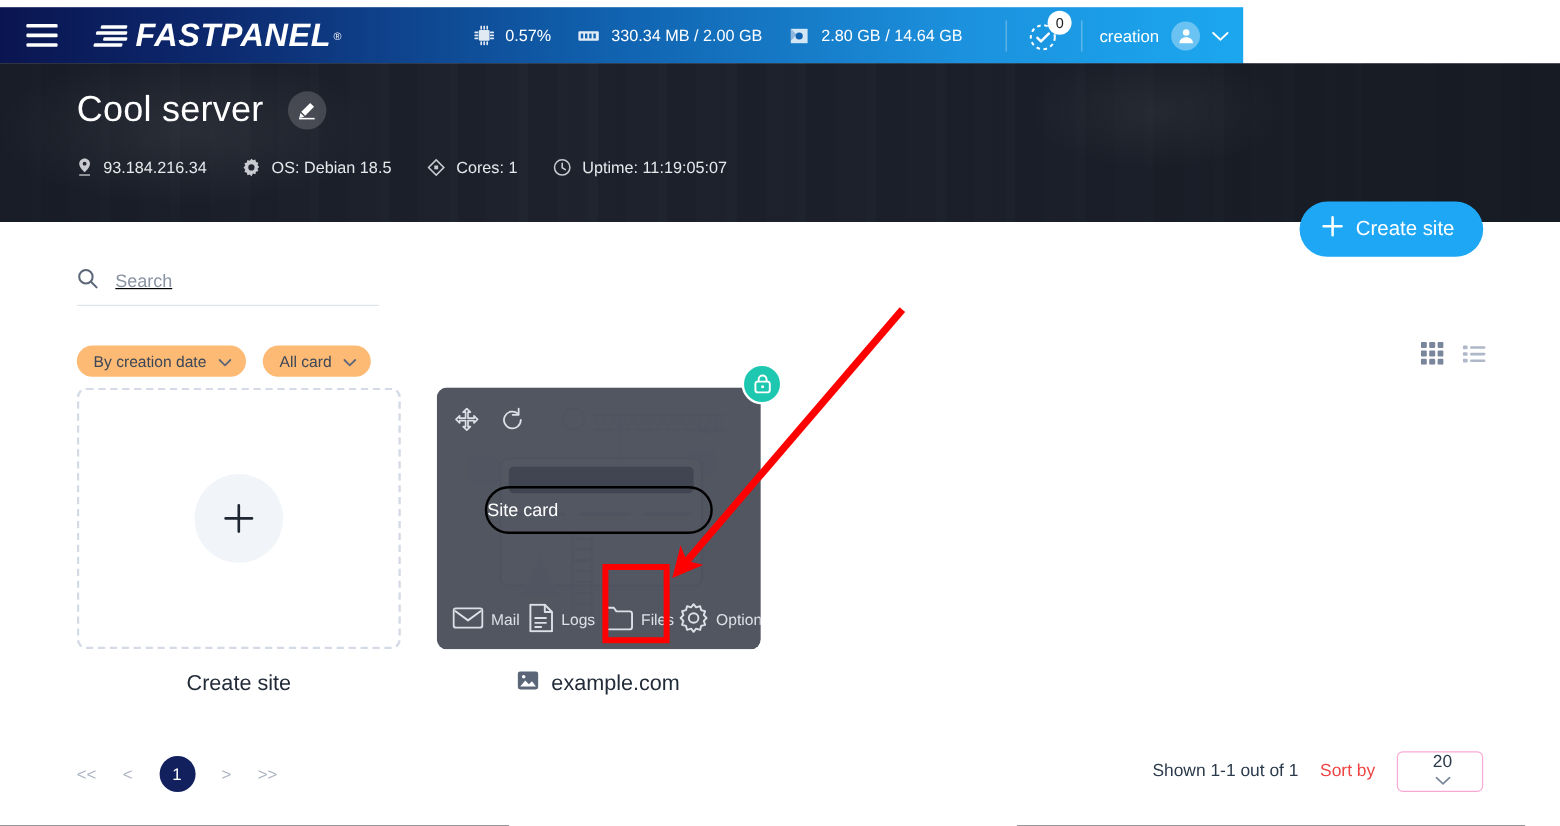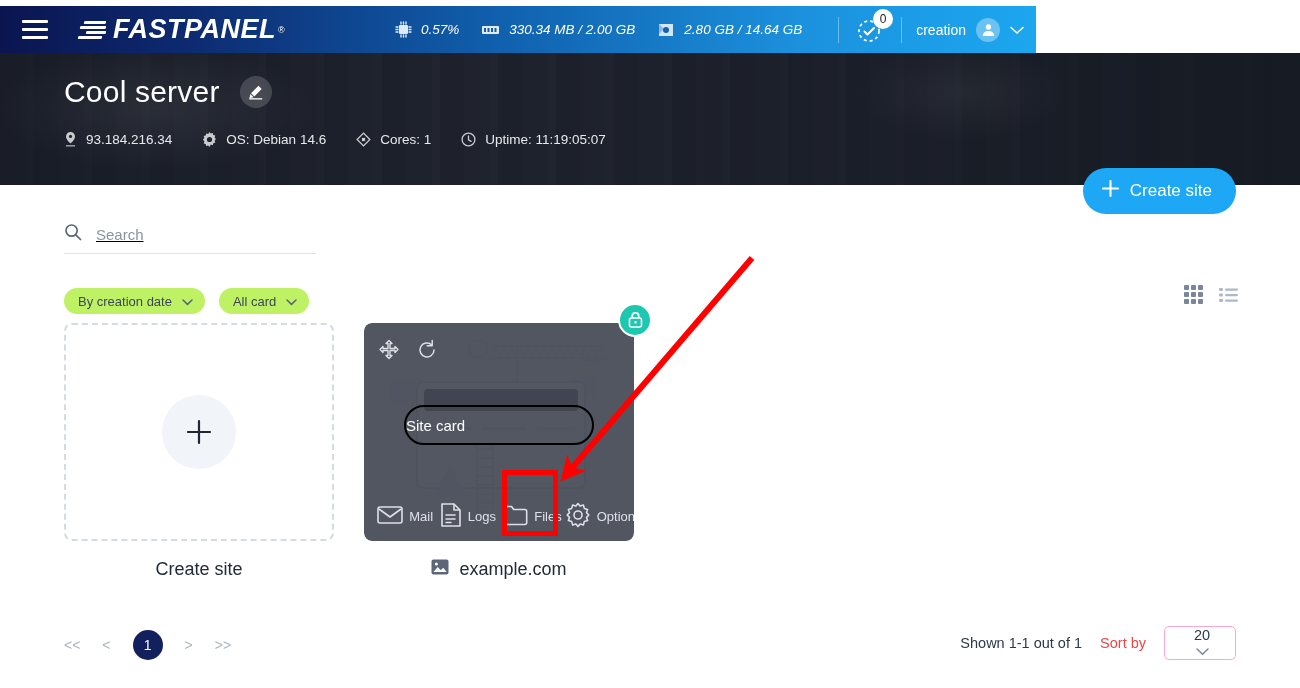--- a/index.html
+++ b/index.html
@@ -37,21 +37,21 @@
   .bm3 { width: 20px; margin-left: 8px; }
   .bm4 { width: 24px; margin-left: 0px; }
   .brand-name {
     color: #fff; font-size: 27px; font-weight: bold; font-style: italic;
     letter-spacing: 0.5px; line-height: 1;
   }
   .brand-reg { color: #fff; font-size: 9px; vertical-align: super; margin-left: 2px; }
 
   .topbar-spacer { flex: 1; }
 
-  .stat { display: flex; align-items: center; color: #fff; font-size: 13.5px; margin-right: 22px; cursor: pointer; font-style: italic; }
+  .stat { display: flex; align-items: center; color: #fff; font-size: 13.5px; margin-right: 22px; cursor: pointer; }
   .stat .sicon { margin-right: 9px; display: flex; align-items: center; opacity: .88; }
   .divider-v { width: 1px; height: 26px; background: rgba(255,255,255,.35); margin: 0 14px; }
 
   .notif { position: relative; width: 34px; height: 34px; display: flex; align-items: center; justify-content: center; cursor: pointer; }
   .notif-badge {
     position: absolute; top: -4px; right: -6px; min-width: 20px; height: 20px;
     background: #fff; border-radius: 10px; color: #1a1a1a; font-size: 12px;
     display: flex; align-items: center; justify-content: center; padding: 0 5px; font-weight: 500;
   }
   .user { display: flex; align-items: center; color: #fff; font-size: 14px; cursor: pointer; }
@@ -102,21 +102,21 @@
   .search-wrap { position: absolute; left: 64px; top: 38px; width: 252px; }
   .search-line { display: flex; align-items: center; border-bottom: 1px solid #dfe3ea; padding-bottom: 8px; text-decoration: underline; }
   .search-input {
     border: none; outline: none; font-size: 15px; color: #2b3a4a; margin-left: 14px;
     width: 200px; background: transparent; font-family: "Liberation Sans", sans-serif;
   }
   .search-input::placeholder { color: #8a93a3; }
 
   .chips { position: absolute; left: 64px; top: 103px; display: flex; gap: 14px; }
   .chip {
-    height: 26px; padding: 0 12px 0 14px; border-radius: 13px; background: #bef264;
+    height: 26px; padding: 0 12px 0 14px; border-radius: 13px; background: #fdba74;
     display: flex; align-items: center; gap: 10px; font-size: 13px; color: #3c4757; cursor: pointer;
   }
 
   .view-toggle { position: absolute; right: 62px; top: 100px; display: flex; align-items: center; gap: 16px; }
   .vt-btn { cursor: pointer; display: flex; align-items: center; }
 
   
   .cards { position: absolute; left: 64px; top: 138px; display: flex; gap: 30px; }
   .card-col { width: 270px; }
 
@@ -332,21 +332,21 @@
           </span>
           <span>93.184.216.34</span>
         </div>
         <div class="meta">
           <span class="micon">
             <svg width="15" height="15" viewBox="0 0 15 15">
               <path d="M7.5 0l1.3 1.6 2-.6.5 2 2 .6-.7 2 1.4 1.5-1.4 1.5.7 2-2 .6-.5 2-2-.6L7.5 15l-1.3-1.6-2 .6-.5-2-2-.6.7-2L1 7.5l1.4-1.5-.7-2 2-.6.5-2 2 .6z" fill="#e6e8ec"></path>
               <circle cx="7.5" cy="7.5" r="2.6" fill="#23262f"></circle>
             </svg>
           </span>
-          <span>OS: Debian 14.6</span>
+          <span>OS: Debian 18.5</span>
         </div>
         <div class="meta">
           <span class="micon">
             <svg width="15" height="15" viewBox="0 0 15 15">
               <rect x="7.5" y="1.2" width="9" height="9" transform="rotate(45 7.5 1.2)" fill="none" stroke="#e6e8ec" stroke-width="1.3"></rect>
               <rect x="5.9" y="5.9" width="3.2" height="3.2" fill="#e6e8ec"></rect>
             </svg>
           </span>
           <span>Cores: 1</span>
         </div>

